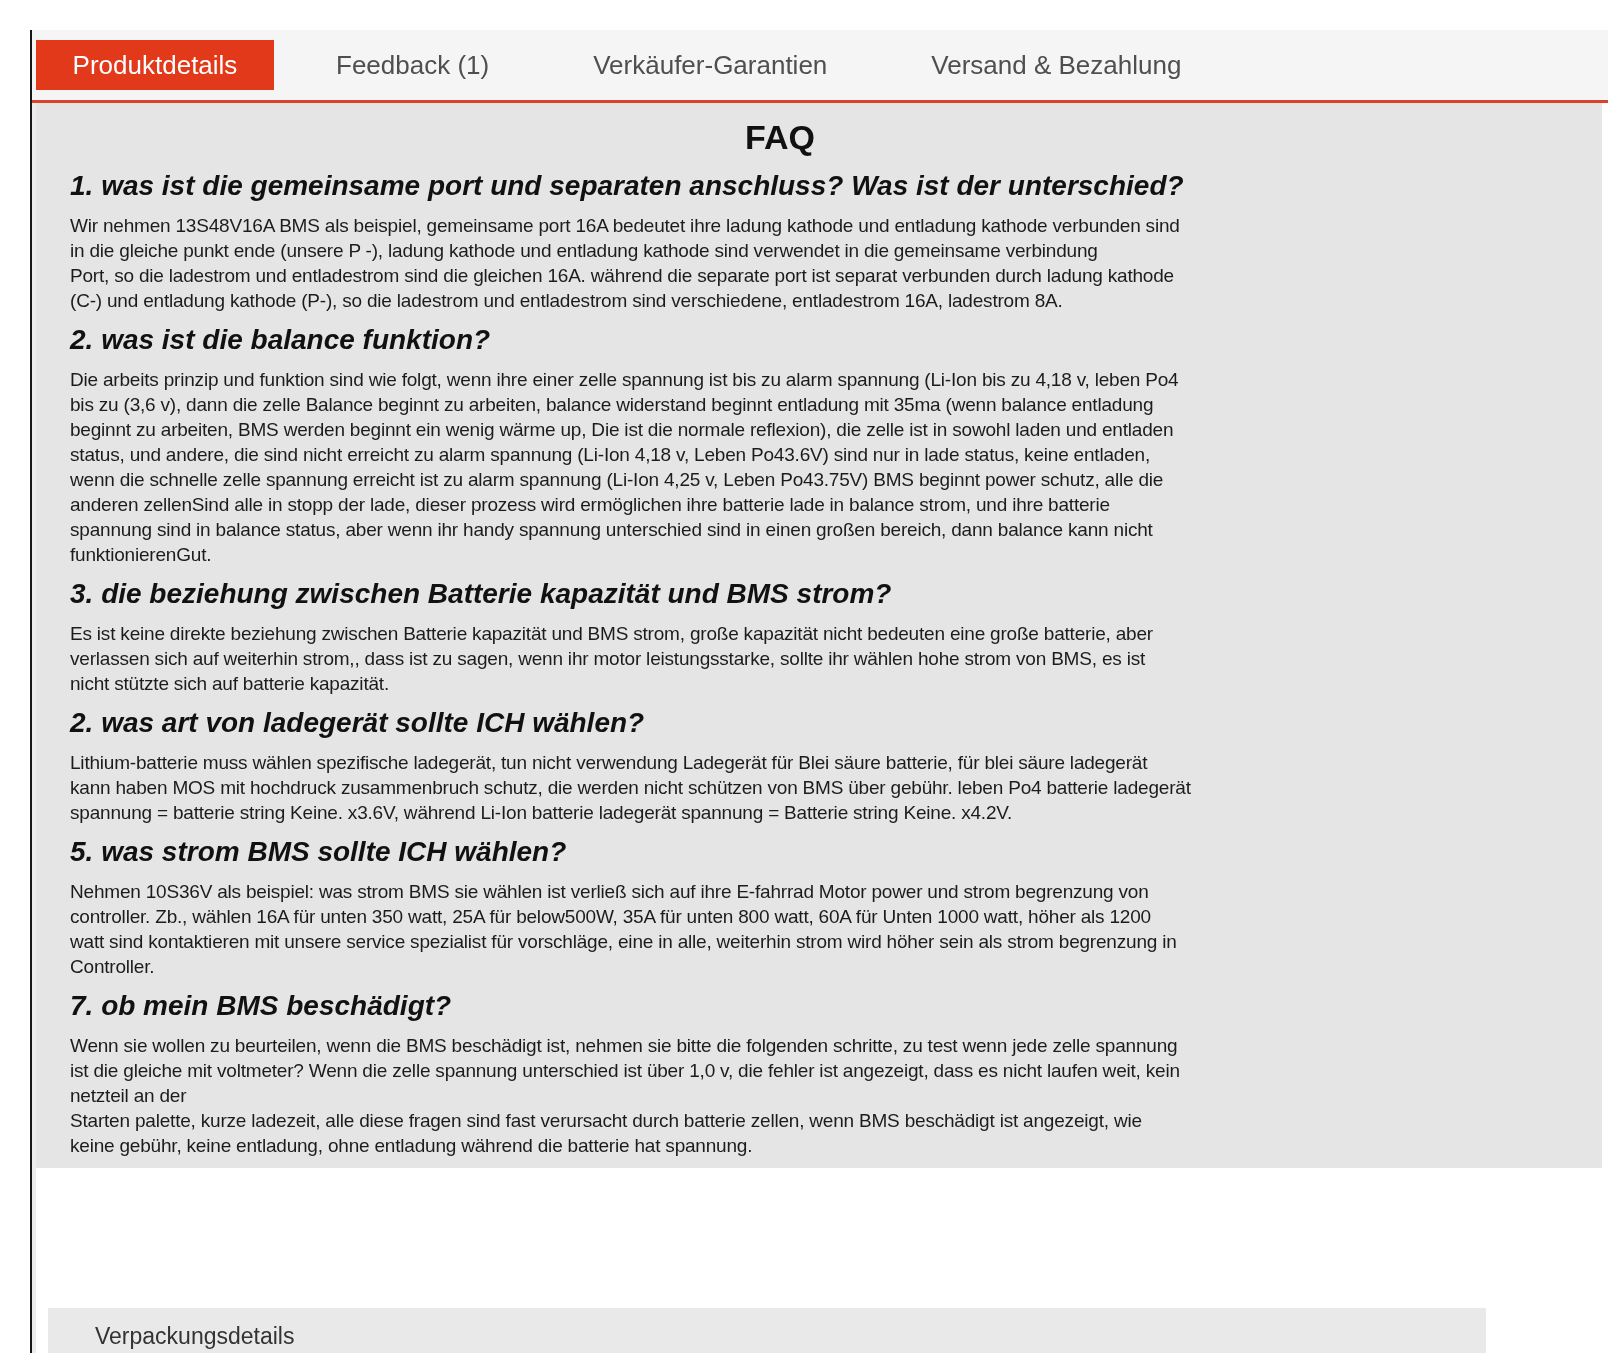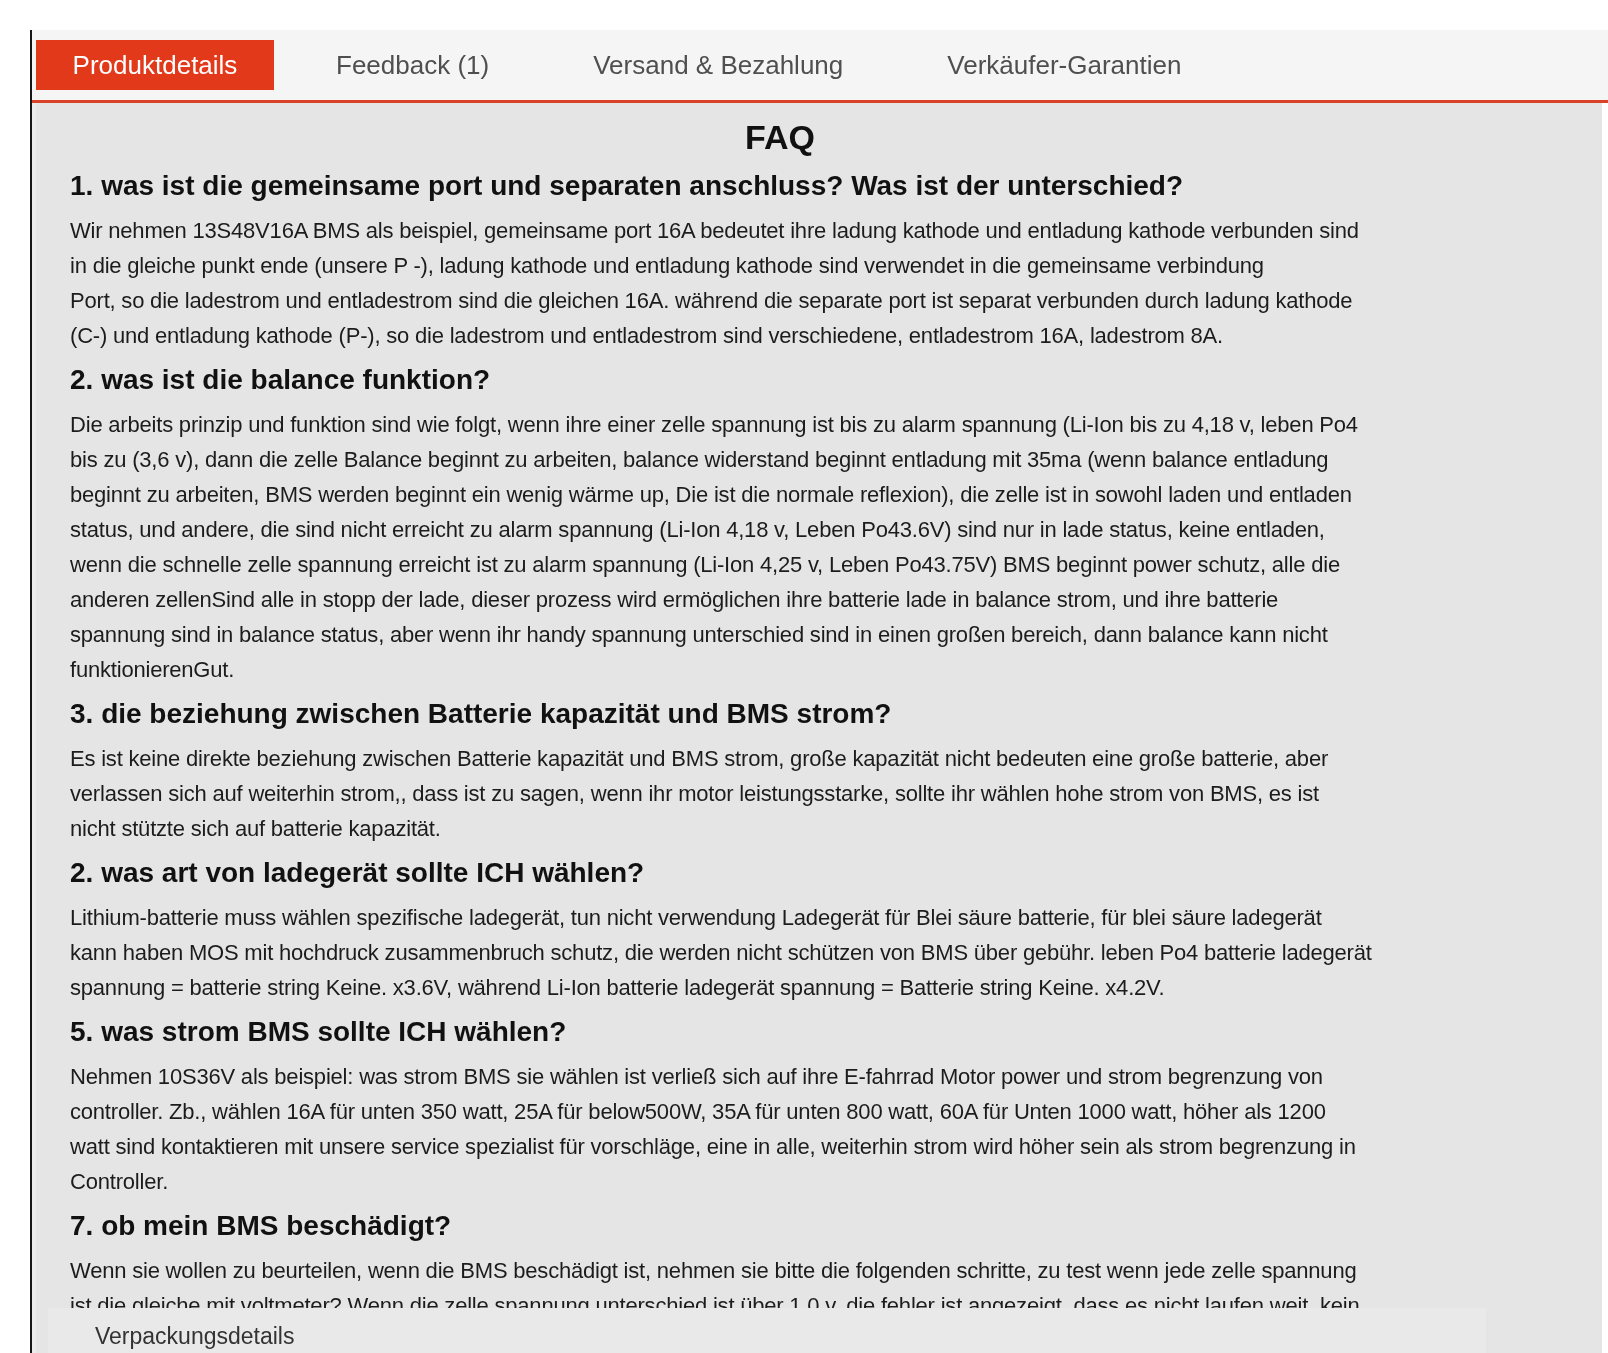--- a/index.html
+++ b/index.html
@@ -43,24 +43,24 @@
     position: absolute; top: 73px; left: 6px; right: 16px;
     padding: 0 102px 0 24px;
     background: #e5e5e5;
   }
   .faq-title {
     text-align: center; font-weight: bold; font-size: 34px; color: #111;
     margin-top: 12px; line-height: 44px;
   }
   .q-title {
     font-weight: bold; font-size: 28px; color: #111;
-    line-height: 34px; margin-top: 6px;
+    line-height: 34px; margin-top: 6px; font-style: italic;
   }
   .q-body {
-    font-size: 22px; line-height: 35px; color: #1c1c1c;
+    font-size: 19px; line-height: 25px; color: #1c1c1c;
     white-space: pre-line; letter-spacing: -0.2px;
   }
 
   
   .pack-bar {
     position: absolute; left: 18px; top: 1278px; width: 1438px; height: 56px;
     background: #e9e9e9; display: flex; align-items: center;
     padding-left: 37px; cursor: pointer;
   }
   .pack-bar span { font-size: 23px; color: #333; }
@@ -78,22 +78,22 @@
 </head>
 <body>
 
 <div class="edge-black"></div>
 <div class="edge-gray"></div>
 <div class="remnant"></div>
 
 <div class="tabbar">
   <div class="tab active">Produktdetails</div>
   <div class="tab">Feedback (1)</div>
+  <div class="tab">Verkäufer-Garantien</div>
   <div class="tab">Versand &amp; Bezahlung</div>
-  <div class="tab">Verkäufer-Garantien</div>
 </div>
 
 <div class="content">
   <div class="faq-title">FAQ</div>
 
   <div class="q-title">1. was ist die gemeinsame port und separaten anschluss? Was ist der unterschied?</div>
   <div class="q-body">Wir nehmen 13S48V16A BMS als beispiel, gemeinsame port 16A bedeutet ihre ladung kathode und entladung kathode verbunden sind
 in die gleiche punkt ende (unsere P -), ladung kathode und entladung kathode sind verwendet in die gemeinsame verbindung
 Port, so die ladestrom und entladestrom sind die gleichen 16A. während die separate port ist separat verbunden durch ladung kathode
 (C-) und entladung kathode (P-), so die ladestrom und entladestrom sind verschiedene, entladestrom 16A, ladestrom 8A.</div>

